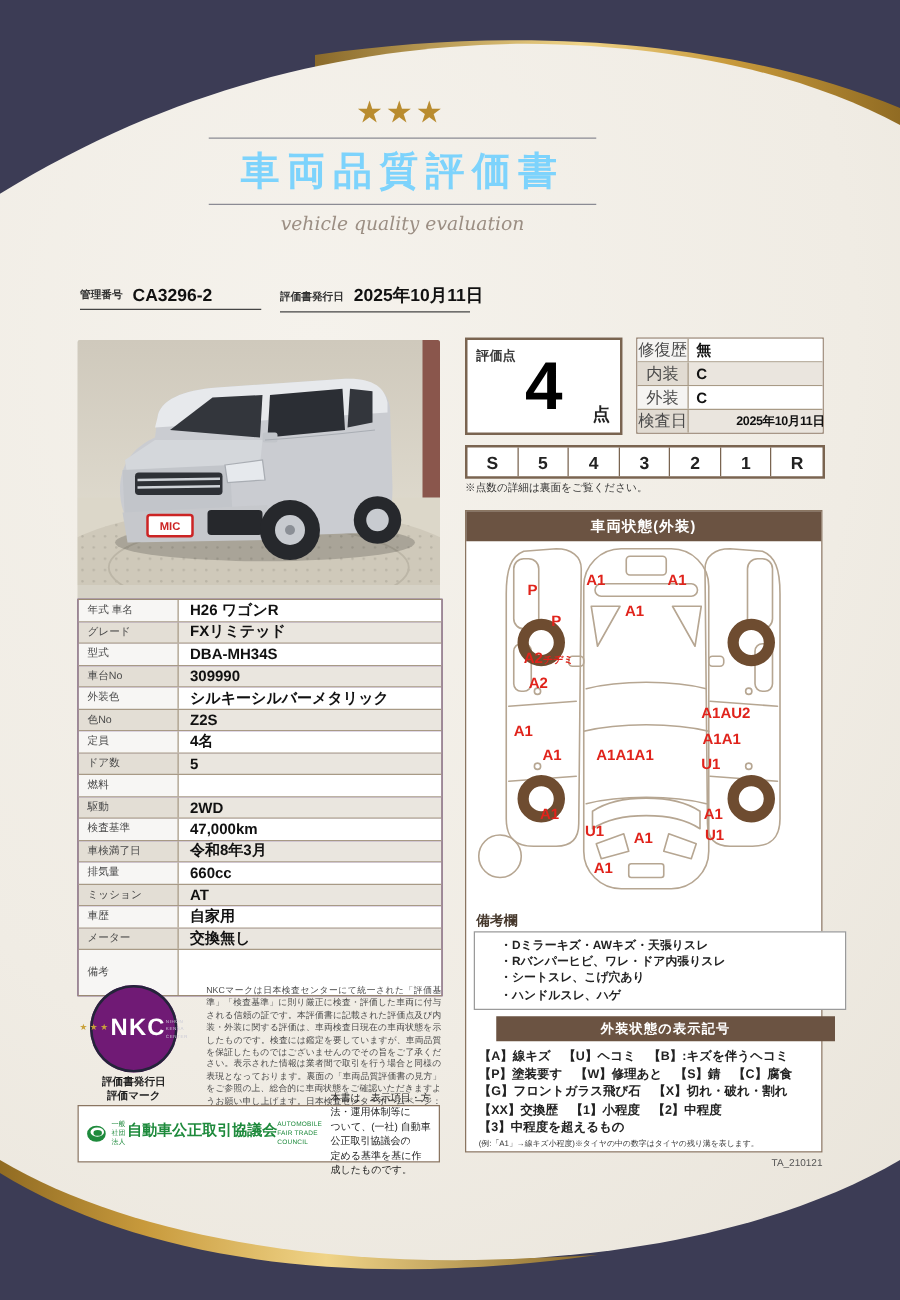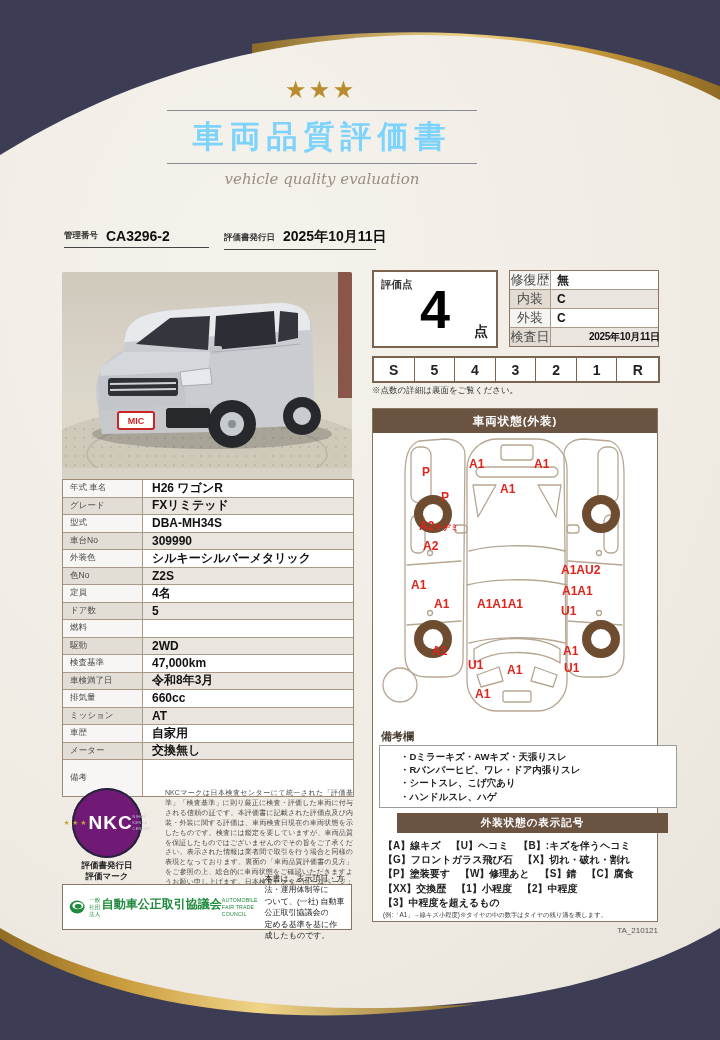--- a/index.html
+++ b/index.html
@@ -398,22 +398,22 @@
     <div class="remarks-box">
         <div>・Dミラーキズ・AWキズ・天張りスレ</div>
         <div>・Rバンパーヒビ、ワレ・ドア内張りスレ</div>
         <div>・シートスレ、こげ穴あり</div>
         <div>・ハンドルスレ、ハゲ</div>
       </div>
 
     <div class="legend-bar">外装状態の表示記号</div>
     <div class="legend-lines">
         <div>【A】線キズ　【U】ヘコミ　【B】:キズを伴うヘコミ</div>
+        <div>【P】塗装要す　【W】修理あと　【S】錆　【C】腐食</div>
         <div>【G】フロントガラス飛び石　【X】切れ・破れ・割れ</div>
-        <div>【P】塗装要す　【W】修理あと　【S】錆　【C】腐食</div>
         <div>【XX】交換歴　【1】小程度　【2】中程度</div>
         <div>【3】中程度を超えるもの</div>
       </div>
     <div class="legend-note">(例:「A1」→線キズ小程度)※タイヤの中の数字はタイヤの残り溝を表します。</div>
   </div>
 
   <div class="abs ta-code">TA_210121</div>
 
 </div>
 

